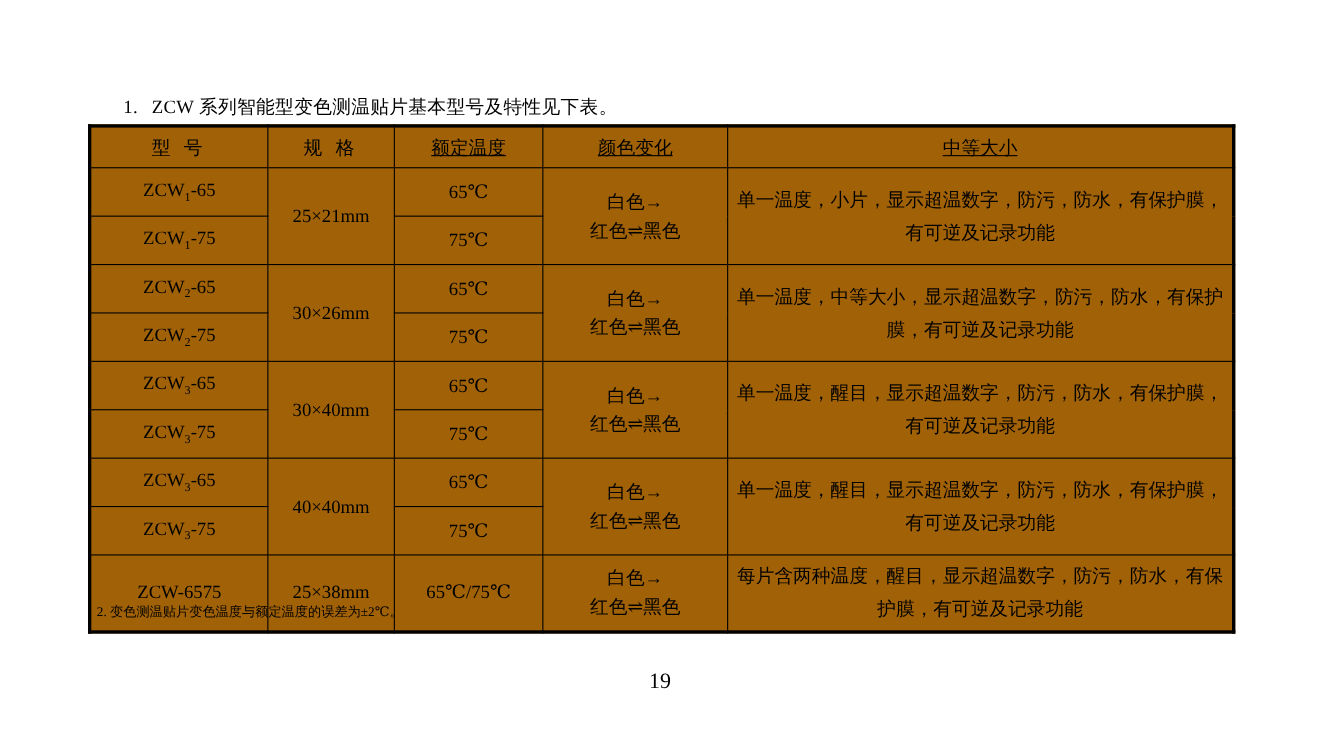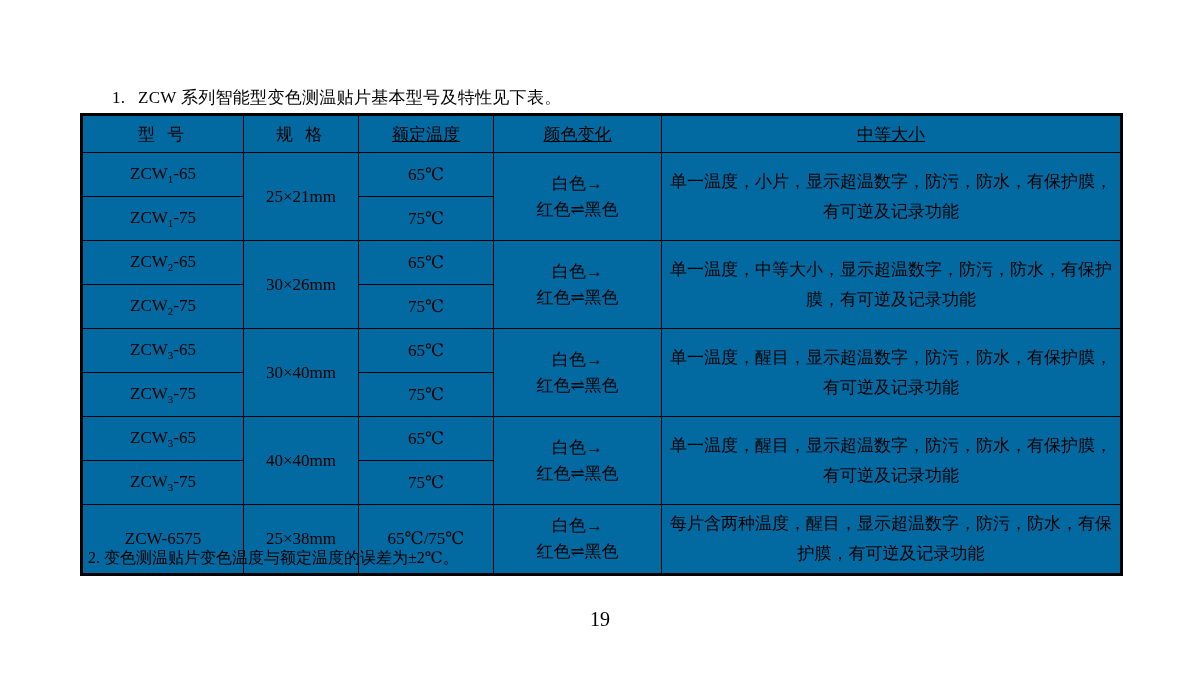--- a/index.html
+++ b/index.html
@@ -33,21 +33,21 @@
     min-width: 26px;
   }
   table.spec {
     position: absolute;
     left: 80px;
     top: 113px;
     width: 1040px;
     border-collapse: collapse;
     table-layout: fixed;
     border: 3px solid #000;
-    background: #0369a1;
+    background: #a16207;
   }
   table.spec td, table.spec th {
     border: 1px solid #000;
     text-align: center;
     vertical-align: middle;
     font-weight: normal;
     font-size: 17px;
     padding: 4px 6px;
     box-sizing: border-box;
   }
@@ -88,21 +88,21 @@
   td.feature-cell {
     text-align: left;
     font-size: 16px;
     line-height: 1.75;
     padding: 6px 10px 6px 12px;
   }
   .note-line {
     position: absolute;
     left: 88px;
     top: 548px;
-    font-size: 16px;
+    font-size: 12px;
     white-space: nowrap;
   }
   .page-number {
     position: absolute;
     left: 0;
     right: 0;
     top: 608px;
     text-align: center;
     font-size: 20px;
   }

